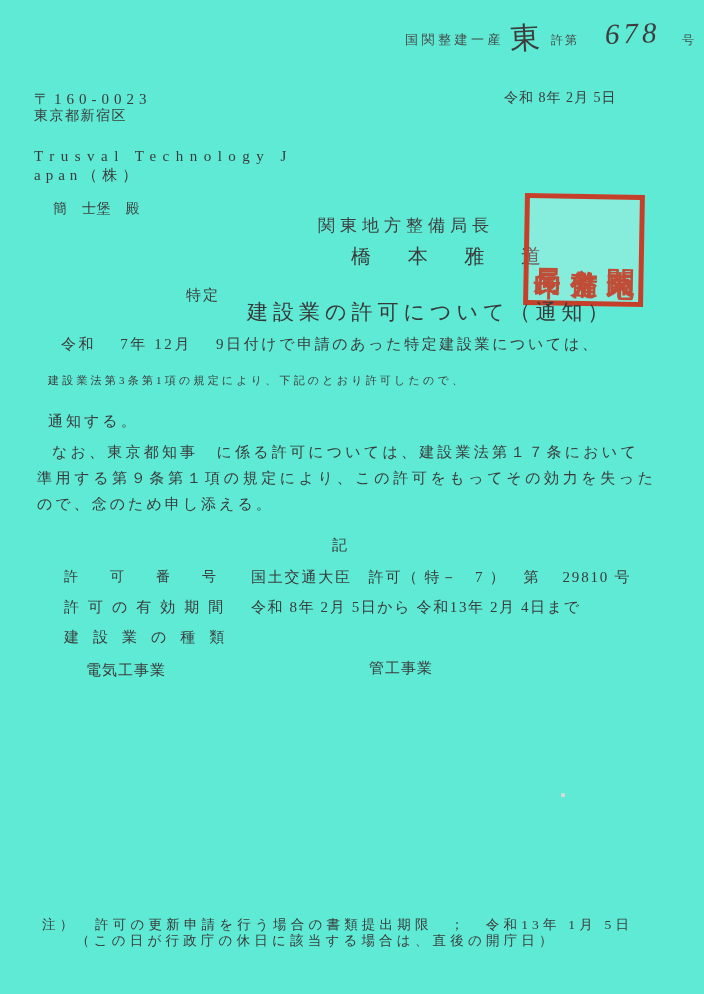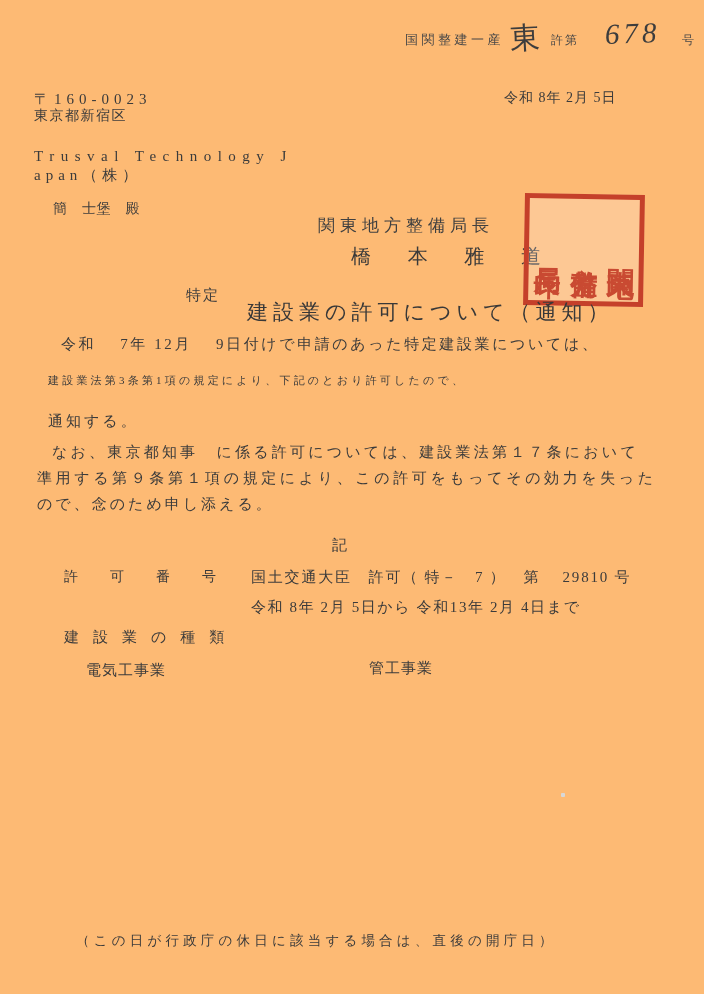--- a/index.html
+++ b/index.html
@@ -4,21 +4,21 @@
 <style>
   html,body{margin:0;padding:0;}
   body{
     width:704px;height:994px;
     background:#fbfbfa;
     font-family:"Liberation Serif","DejaVu Serif",serif;
     color:#3b3b3b;
     overflow:hidden;
     position:relative;
   }
-  .page{position:absolute;inset:0;background:#fdba74;}
+  .page{position:absolute;inset:0;background:#5eead4;}
   .abs{position:absolute;white-space:nowrap;}
 
   
   .docnum-prefix{left:405px;top:31px;font-size:13px;letter-spacing:3.5px;color:#474747;}
   .docnum-region{left:510px;top:18px;font-size:30px;color:#3d3d3d;transform:rotate(-3deg);font-weight:400;}
   .docnum-middle{left:551px;top:32px;font-size:12px;letter-spacing:2px;color:#474747;}
   .docnum-number{left:605px;top:17px;font-size:29px;font-style:italic;letter-spacing:4px;color:#3d3d3d;transform:rotate(-2deg);}
   .docnum-suffix{left:682px;top:32px;font-size:12px;color:#474747;}
 
   
@@ -115,21 +115,23 @@
   <span class="abs p1l3">通知する。</span>
 
   <span class="abs p2l1">なお、東京都知事　に係る許可については、建設業法第１７条において</span>
   <span class="abs p2l2">準用する第９条第１項の規定により、この許可をもってその効力を失った</span>
   <span class="abs p2l3">ので、念のため申し添える。</span>
 
   <span class="abs record-marker">記</span>
 
   <span class="abs row1-label">許　可　番　号</span>
   <span class="abs row1-value">国土交通大臣　許可（ 特－　7 ）　第　 29810 号</span>
+  <span class="abs row2-label">許可の有効期間</span>
   <span class="abs row2-value">令和 8年 2月 5日から 令和13年 2月 4日まで</span>
   <span class="abs row3-label">建設業の種類</span>
   <span class="abs biz1">電気工事業</span>
   <span class="abs biz2">管工事業</span>
 
+  <span class="abs note1">注）　許可の更新申請を行う場合の書類提出期限　；　令和13年 1月 5日</span>
   <span class="abs note2">（この日が行政庁の休日に該当する場合は、直後の開庁日）</span>
 
   <span class="abs speck"></span>
 </div>
 
 </body></html>

